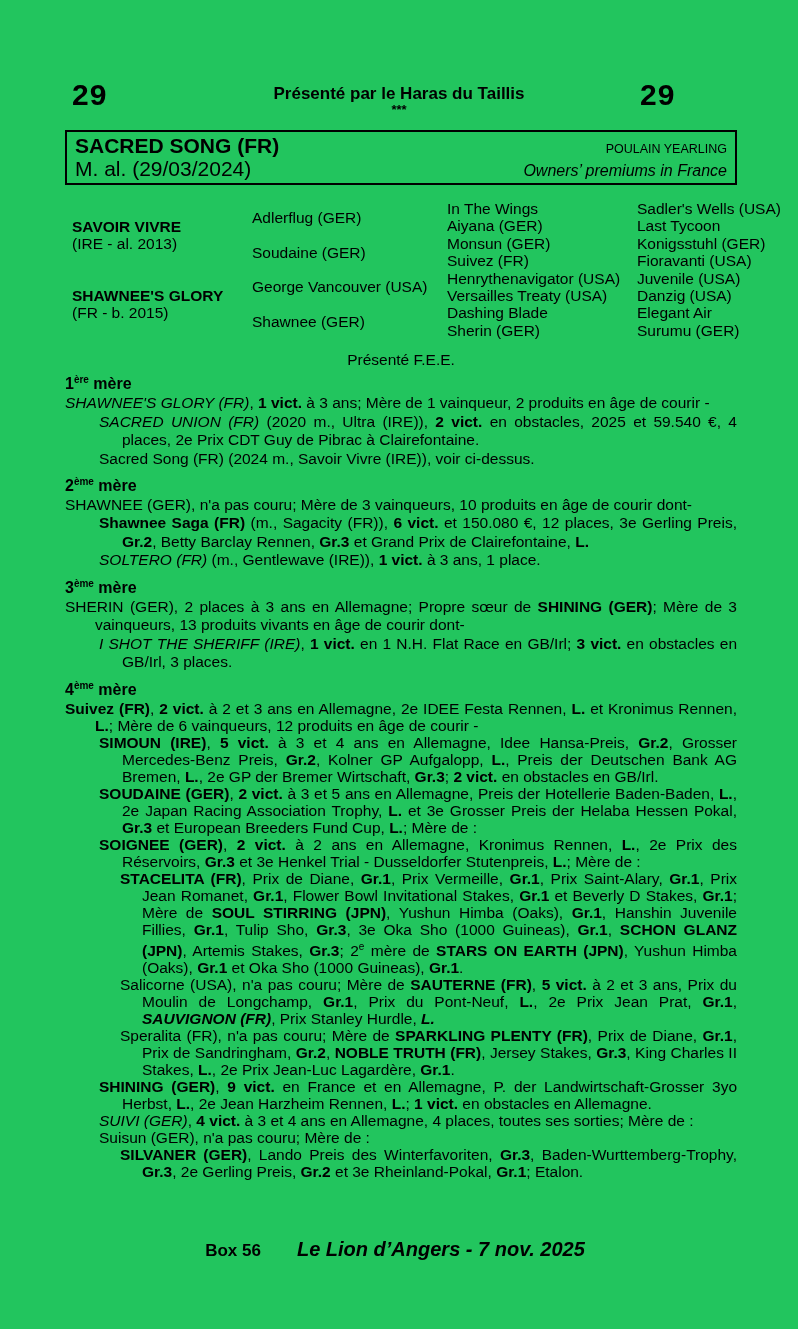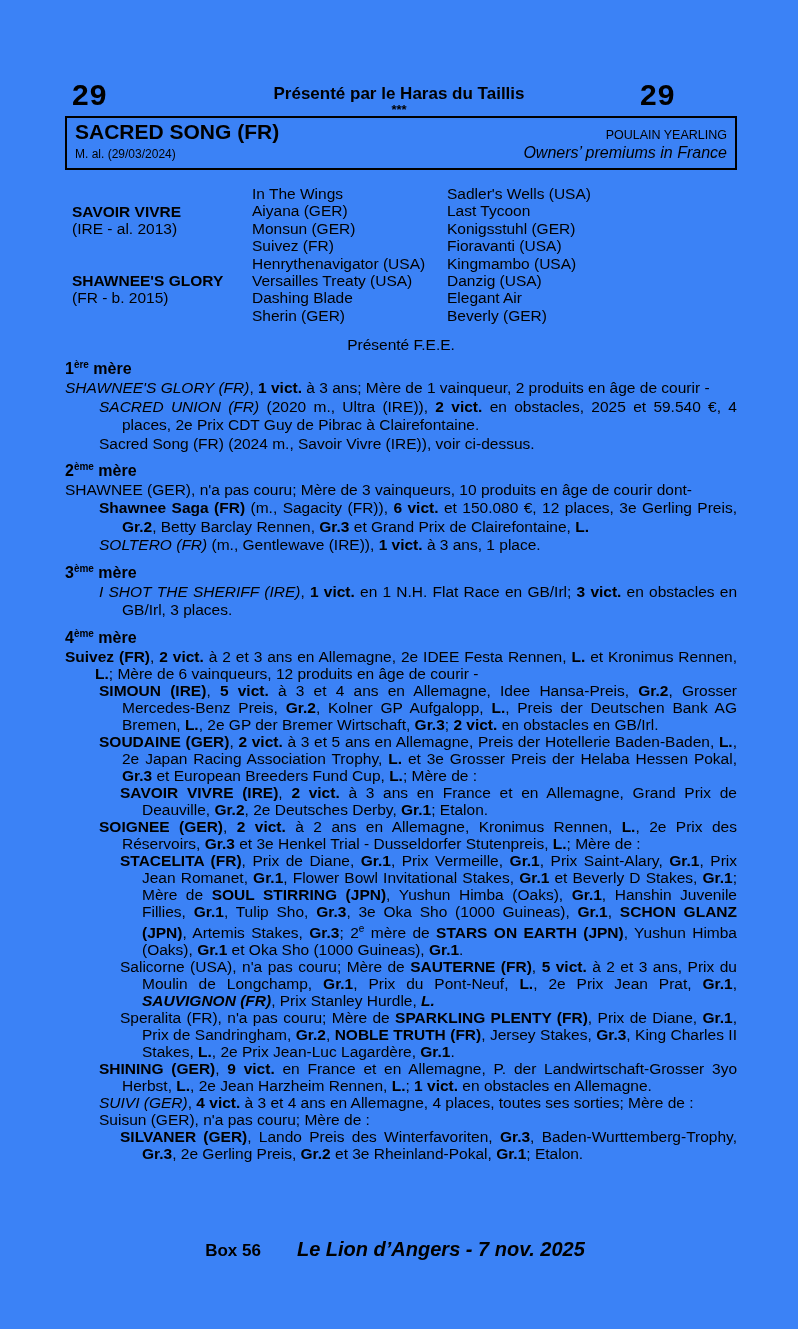--- a/index.html
+++ b/index.html
@@ -1,31 +1,31 @@
 <!DOCTYPE html>
 <html><head>
 <meta charset="utf-8">
 <style>
   html,body{margin:0;padding:0;background:#ffffff;}
-  .page{position:relative;width:798px;height:1329px;background:#3b82f6;color:#000;
+  .page{position:relative;width:798px;height:1329px;background:#22c55e;color:#000;
         font-family:"Liberation Sans",sans-serif;font-size:15.5px;overflow:hidden;}
   
   .lot{position:absolute;top:78px;font-size:30px;font-weight:bold;letter-spacing:1px;}
   .lot-left{left:72px;}
   .lot-right{left:640px;}
   .presenter{position:absolute;top:84px;left:0;width:798px;text-align:center;}
   .presenter-title{font-size:17px;font-weight:bold;}
   .presenter-stars{font-size:13px;font-weight:bold;line-height:11px;}
   
-  .main{position:absolute;top:116px;left:65px;width:672px;}
+  .main{position:absolute;top:130px;left:65px;width:672px;}
   .title-box{border:2px solid #000;padding:1px 8px 3px 8px;box-sizing:border-box;}
   .tb-row{display:flex;justify-content:space-between;align-items:baseline;}
   .horse-name{font-size:21px;font-weight:bold;line-height:25px;}
   .horse-cat{font-size:12.5px;}
-  .horse-birth{font-size:12px;line-height:21px;}
+  .horse-birth{font-size:21px;line-height:21px;}
   .premiums{font-size:16px;font-style:italic;}
   
   .ped{display:grid;grid-template-columns:180px 195px 190px 1fr;margin-top:15px;padding-left:7px;}
   .ped .c{display:flex;flex-direction:column;justify-content:center;}
   .g1{height:69.6px;}
   .g1 .nm{font-weight:bold;line-height:17px;}
   .g1 .dt{line-height:17px;}
   .g2{height:34.8px;line-height:17px;}
   .g3,.g4{height:17.4px;line-height:17.4px;white-space:nowrap;}
   
@@ -79,66 +79,72 @@
           <div class="c g1">
             <div class="nm">SAVOIR VIVRE</div>
             <div class="dt">(IRE - al. 2013)</div>
           </div>
           <div class="c g1">
             <div class="nm">SHAWNEE'S GLORY</div>
             <div class="dt">(FR - b. 2015)</div>
           </div>
         </div>
         <div>
+          <div class="c g2">Adlerflug (GER)</div>
+          <div class="c g2">Soudaine (GER)</div>
+          <div class="c g2">George Vancouver (USA)</div>
+          <div class="c g2">Shawnee (GER)</div>
+        </div>
+        <div>
           <div class="c g3">In The Wings</div>
           <div class="c g3">Aiyana (GER)</div>
           <div class="c g3">Monsun (GER)</div>
           <div class="c g3">Suivez (FR)</div>
           <div class="c g3">Henrythenavigator (USA)</div>
           <div class="c g3">Versailles Treaty (USA)</div>
           <div class="c g3">Dashing Blade</div>
           <div class="c g3">Sherin (GER)</div>
         </div>
         <div>
           <div class="c g4">Sadler's Wells (USA)</div>
           <div class="c g4">Last Tycoon</div>
           <div class="c g4">Konigsstuhl (GER)</div>
           <div class="c g4">Fioravanti (USA)</div>
-          <div class="c g4">Kingmambo (USA)</div>
+          <div class="c g4">Juvenile (USA)</div>
           <div class="c g4">Danzig (USA)</div>
           <div class="c g4">Elegant Air</div>
-          <div class="c g4">Beverly (GER)</div>
+          <div class="c g4">Surumu (GER)</div>
         </div>
       </div>
 
     <div class="qualif">Présenté F.E.E.</div>
 
     <div id="sections">
         <div class="section first">
           <div class="sec-h">1<sup>ère</sup> mère</div>
           <p class="lvl0"><span class="i">SHAWNEE'S GLORY (FR)</span><span class="">, </span><span class="b ">1 vict.</span><span class=""> à 3 ans; Mère de 1 vainqueur, 2 produits en âge de courir -</span></p>
           <p class="lvl1"><span class="i">SACRED UNION (FR)</span><span class=""> (2020 m., Ultra (IRE)), </span><span class="b ">2 vict.</span><span class=""> en obstacles, 2025 et 59.540 €, 4 places, 2e Prix CDT Guy de Pibrac à Clairefontaine.</span></p>
           <p class="lvl1"><span class="">Sacred Song (FR) (2024 m., Savoir Vivre (IRE)), voir ci-dessus.</span></p>
         </div>
         <div class="section">
           <div class="sec-h">2<sup>ème</sup> mère</div>
           <p class="lvl0"><span class="">SHAWNEE (GER), n'a pas couru; Mère de 3 vainqueurs, 10 produits en âge de courir dont-</span></p>
           <p class="lvl1"><span class="b ">Shawnee Saga (FR)</span><span class=""> (m., Sagacity (FR)), </span><span class="b ">6 vict.</span><span class=""> et 150.080 €, 12 places, 3e Gerling Preis, </span><span class="b ">Gr.2</span><span class="">, Betty Barclay Rennen, </span><span class="b ">Gr.3</span><span class=""> et Grand Prix de Clairefontaine, </span><span class="b ">L.</span></p>
           <p class="lvl1"><span class="i">SOLTERO (FR)</span><span class=""> (m., Gentlewave (IRE)), </span><span class="b ">1 vict.</span><span class=""> à 3 ans, 1 place.</span></p>
         </div>
         <div class="section">
           <div class="sec-h">3<sup>ème</sup> mère</div>
+          <p class="lvl0"><span class="">SHERIN (GER), 2 places à 3 ans en Allemagne; Propre sœur de </span><span class="b ">SHINING (GER)</span><span class="">; Mère de 3 vainqueurs, 13 produits vivants en âge de courir dont-</span></p>
           <p class="lvl1"><span class="i">I SHOT THE SHERIFF (IRE)</span><span class="">, </span><span class="b ">1 vict.</span><span class=""> en 1 N.H. Flat Race en GB/Irl; </span><span class="b ">3 vict.</span><span class=""> en obstacles en GB/Irl, 3 places.</span></p>
         </div>
         <div class="section tight">
           <div class="sec-h">4<sup>ème</sup> mère</div>
           <p class="lvl0"><span class="b ">Suivez (FR)</span><span class="">, </span><span class="b ">2 vict.</span><span class=""> à 2 et 3 ans en Allemagne, 2e IDEE Festa Rennen, </span><span class="b ">L.</span><span class=""> et Kronimus Rennen, </span><span class="b ">L.</span><span class="">; Mère de 6 vainqueurs, 12 produits en âge de courir -</span></p>
           <p class="lvl1"><span class="b ">SIMOUN (IRE)</span><span class="">, </span><span class="b ">5 vict.</span><span class=""> à 3 et 4 ans en Allemagne, Idee Hansa-Preis, </span><span class="b ">Gr.2</span><span class="">, Grosser Mercedes-Benz Preis, </span><span class="b ">Gr.2</span><span class="">, Kolner GP Aufgalopp, </span><span class="b ">L.</span><span class="">, Preis der Deutschen Bank AG Bremen, </span><span class="b ">L.</span><span class="">, 2e GP der Bremer Wirtschaft, </span><span class="b ">Gr.3</span><span class="">; </span><span class="b ">2 vict.</span><span class=""> en obstacles en GB/Irl.</span></p>
           <p class="lvl1"><span class="b ">SOUDAINE (GER)</span><span class="">, </span><span class="b ">2 vict.</span><span class=""> à 3 et 5 ans en Allemagne, Preis der Hotellerie Baden-Baden, </span><span class="b ">L.</span><span class="">, 2e Japan Racing Association Trophy, </span><span class="b ">L.</span><span class=""> et 3e Grosser Preis der Helaba Hessen Pokal, </span><span class="b ">Gr.3</span><span class=""> et European Breeders Fund Cup, </span><span class="b ">L.</span><span class="">; Mère de :</span></p>
-          <p class="lvl2"><span class="b ">SAVOIR VIVRE (IRE)</span><span class="">, </span><span class="b ">2 vict.</span><span class=""> à 3 ans en France et en Allemagne, Grand Prix de Deauville, </span><span class="b ">Gr.2</span><span class="">, 2e Deutsches Derby, </span><span class="b ">Gr.1</span><span class="">; Etalon.</span></p>
           <p class="lvl1"><span class="b ">SOIGNEE (GER)</span><span class="">, </span><span class="b ">2 vict.</span><span class=""> à 2 ans en Allemagne, Kronimus Rennen, </span><span class="b ">L.</span><span class="">, 2e Prix des Réservoirs, </span><span class="b ">Gr.3</span><span class=""> et 3e Henkel Trial - Dusseldorfer Stutenpreis, </span><span class="b ">L.</span><span class="">; Mère de :</span></p>
           <p class="lvl2"><span class="b ">STACELITA (FR)</span><span class="">, Prix de Diane, </span><span class="b ">Gr.1</span><span class="">, Prix Vermeille, </span><span class="b ">Gr.1</span><span class="">, Prix Saint-Alary, </span><span class="b ">Gr.1</span><span class="">, Prix Jean Romanet, </span><span class="b ">Gr.1</span><span class="">, Flower Bowl Invitational Stakes, </span><span class="b ">Gr.1</span><span class=""> et Beverly D Stakes, </span><span class="b ">Gr.1</span><span class="">; Mère de </span><span class="b ">SOUL STIRRING (JPN)</span><span class="">, Yushun Himba (Oaks), </span><span class="b ">Gr.1</span><span class="">, Hanshin Juvenile Fillies, </span><span class="b ">Gr.1</span><span class="">, Tulip Sho, </span><span class="b ">Gr.3</span><span class="">, 3e Oka Sho (1000 Guineas), </span><span class="b ">Gr.1</span><span class="">, </span><span class="b ">SCHON GLANZ (JPN)</span><span class="">, Artemis Stakes, </span><span class="b ">Gr.3</span><span class="">; 2</span><sup class="">e</sup><span class=""> mère de </span><span class="b ">STARS ON EARTH (JPN)</span><span class="">, Yushun Himba (Oaks), </span><span class="b ">Gr.1</span><span class=""> et Oka Sho (1000 Guineas), </span><span class="b ">Gr.1</span><span class="">.</span></p>
           <p class="lvl2"><span class="">Salicorne (USA), n'a pas couru; Mère de </span><span class="b ">SAUTERNE (FR)</span><span class="">, </span><span class="b ">5 vict.</span><span class=""> à 2 et 3 ans, Prix du Moulin de Longchamp, </span><span class="b ">Gr.1</span><span class="">, Prix du Pont-Neuf, </span><span class="b ">L.</span><span class="">, 2e Prix Jean Prat, </span><span class="b ">Gr.1</span><span class="">, </span><span class="b i">SAUVIGNON (FR)</span><span class="">, Prix Stanley Hurdle, </span><span class="b i">L.</span></p>
           <p class="lvl2"><span class="">Speralita (FR), n'a pas couru; Mère de </span><span class="b ">SPARKLING PLENTY (FR)</span><span class="">, Prix de Diane, </span><span class="b ">Gr.1</span><span class="">, Prix de Sandringham, </span><span class="b ">Gr.2</span><span class="">, </span><span class="b ">NOBLE TRUTH (FR)</span><span class="">, Jersey Stakes, </span><span class="b ">Gr.3</span><span class="">, King Charles II Stakes, </span><span class="b ">L.</span><span class="">, 2e Prix Jean-Luc Lagardère, </span><span class="b ">Gr.1</span><span class="">.</span></p>
           <p class="lvl1"><span class="b ">SHINING (GER)</span><span class="">, </span><span class="b ">9 vict.</span><span class=""> en France et en Allemagne, P. der Landwirtschaft-Grosser 3yo Herbst, </span><span class="b ">L.</span><span class="">, 2e Jean Harzheim Rennen, </span><span class="b ">L.</span><span class="">; </span><span class="b ">1 vict.</span><span class=""> en obstacles en Allemagne.</span></p>
           <p class="lvl1"><span class="i">SUIVI (GER)</span><span class="">, </span><span class="b ">4 vict.</span><span class=""> à 3 et 4 ans en Allemagne, 4 places, toutes ses sorties; Mère de :</span></p>
           <p class="lvl1"><span class="">Suisun (GER), n'a pas couru; Mère de :</span></p>
           <p class="lvl2"><span class="b ">SILVANER (GER)</span><span class="">, Lando Preis des Winterfavoriten, </span><span class="b ">Gr.3</span><span class="">, Baden-Wurttemberg-Trophy, </span><span class="b ">Gr.3</span><span class="">, 2e Gerling Preis, </span><span class="b ">Gr.2</span><span class=""> et 3e Rheinland-Pokal, </span><span class="b ">Gr.1</span><span class="">; Etalon.</span></p>
         </div>
       </div>

